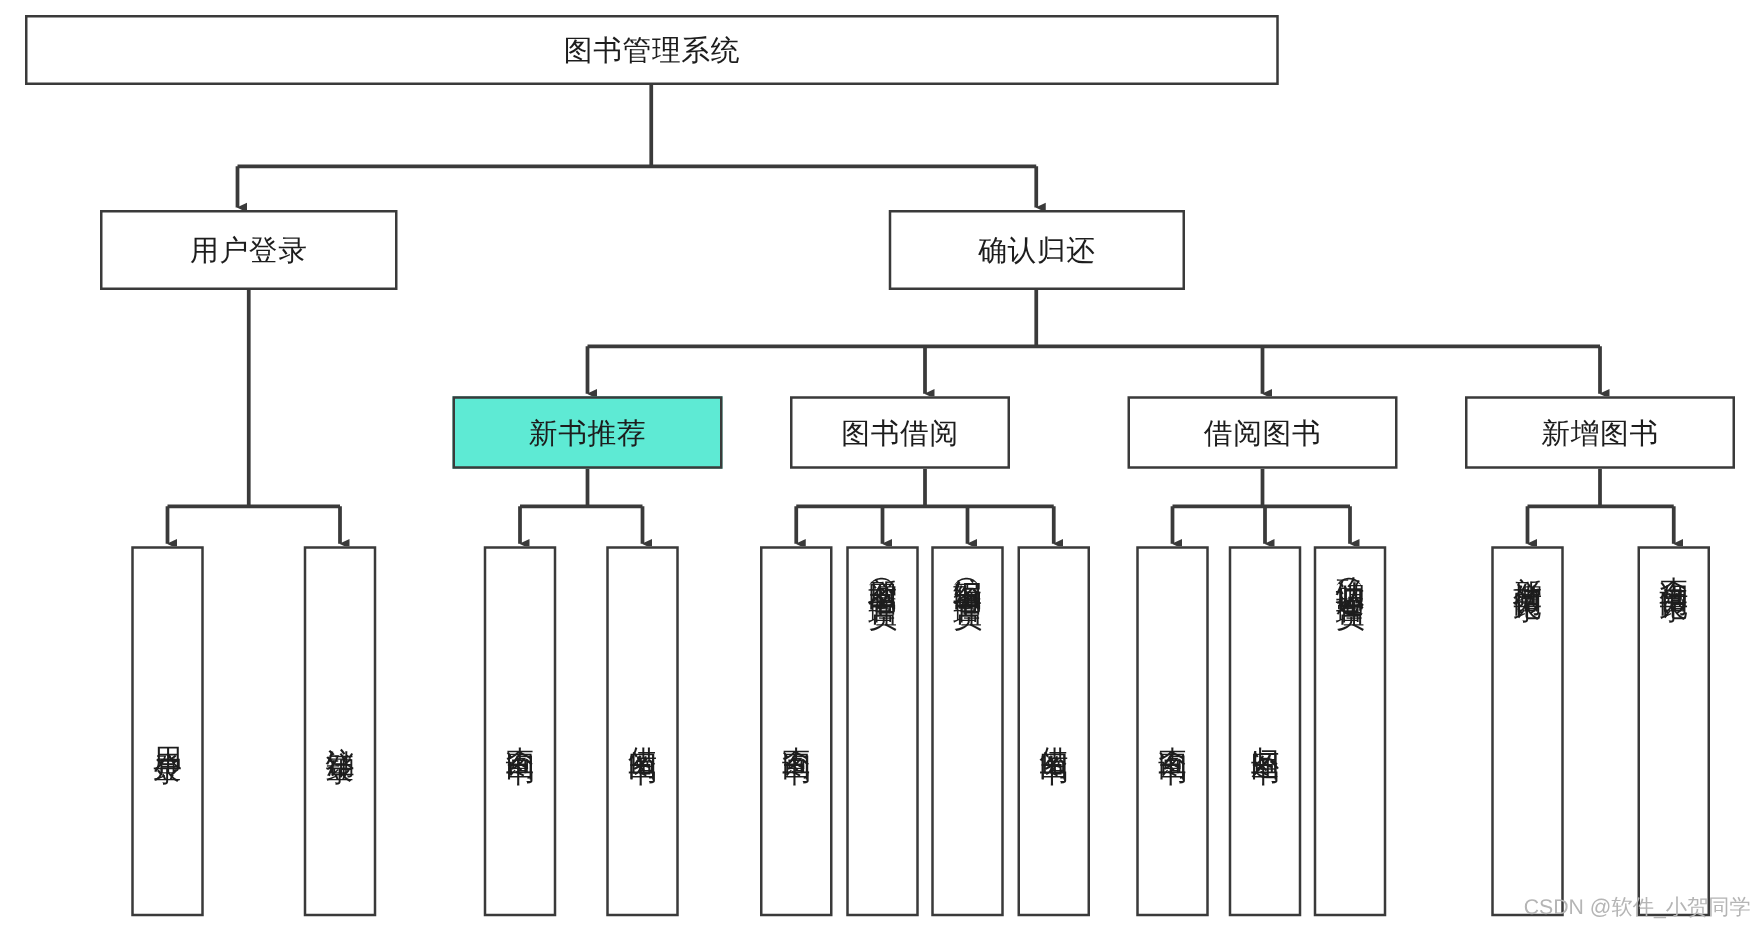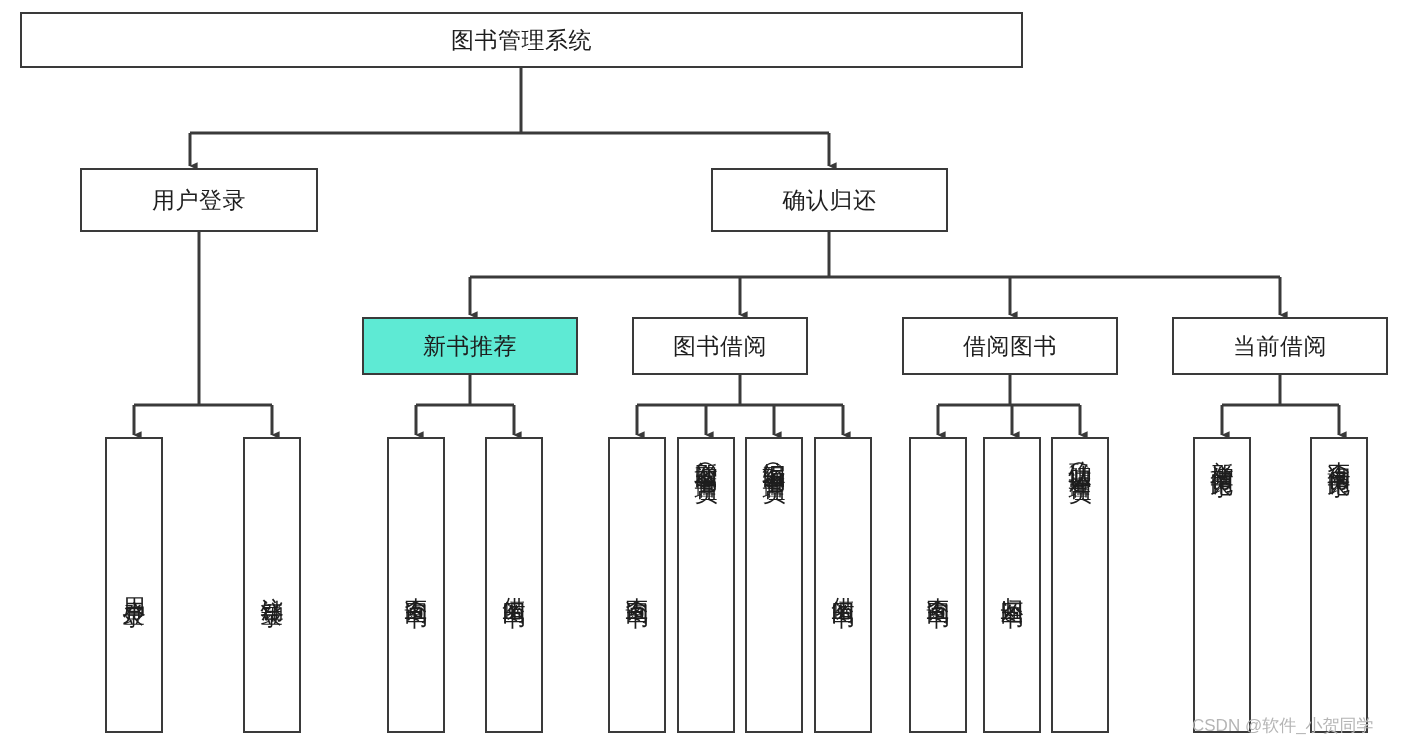--- a/index.html
+++ b/index.html
@@ -61,20 +61,21 @@
     align-items: center;
     padding-top: 0;
   }
   .watermark {
     position: absolute;
     color: #b5b5b5;
     font-size: 17px;
     white-space: nowrap;
     z-index: 5;
     font-family: "Liberation Sans", "DejaVu Sans", sans-serif;
+    margin-left: 27px;
   }
 </style>
 </head>
 <body style="background: rgb(255, 255, 255);">
 
 <div id="diagram-root" style="background: rgb(255, 255, 255);">
 
   <svg class="edges" viewBox="0 0 1405 747" xmlns="http://www.w3.org/2000/svg">
     <defs>
       <marker id="arrowhead" markerWidth="9" markerHeight="9" refX="4.2" refY="7.6" orient="auto" markerUnits="userSpaceOnUse">
@@ -131,21 +132,21 @@
       <div class="node horizontal" style="left: 362px; top: 317px; width: 216px; height: 58px; border-color: rgb(58, 58, 58); background: #5eead4; align-items: center;">
         <span class="node-label" style="color: rgb(29, 29, 29);">新书推荐</span>
       </div>
       <div class="node horizontal" style="left: 632px; top: 317px; width: 176px; height: 58px; border-color: rgb(58, 58, 58); background: rgb(255, 255, 255);">
         <span class="node-label" style="color: rgb(29, 29, 29);">图书借阅</span>
       </div>
       <div class="node horizontal" style="left: 902px; top: 317px; width: 216px; height: 58px; border-color: rgb(58, 58, 58); background: rgb(255, 255, 255);">
         <span class="node-label" style="color: rgb(29, 29, 29);">借阅图书</span>
       </div>
       <div class="node horizontal" style="left: 1172px; top: 317px; width: 216px; height: 58px; border-color: rgb(58, 58, 58); background: rgb(255, 255, 255);">
-        <span class="node-label" style="color: rgb(29, 29, 29);">当前借阅</span>
+        <span class="node-label" style="color: rgb(29, 29, 29);">新增图书</span>
       </div>
       <div class="node vertical tall-text" style="left: 105px; top: 437px; width: 58px; height: 296px; border-color: rgb(58, 58, 58); background: rgb(255, 255, 255);">
         <span class="node-label" style="color: rgb(29, 29, 29);">用户登录</span>
       </div>
       <div class="node vertical tall-text" style="left: 243px; top: 437px; width: 58px; height: 296px; border-color: rgb(58, 58, 58); background: rgb(255, 255, 255);">
         <span class="node-label" style="color: rgb(29, 29, 29);">注销登录</span>
       </div>
       <div class="node vertical tall-text" style="left: 387px; top: 437px; width: 58px; height: 296px; border-color: rgb(58, 58, 58); background: rgb(255, 255, 255);">
         <span class="node-label" style="color: rgb(29, 29, 29);">查询图书</span>
       </div>

